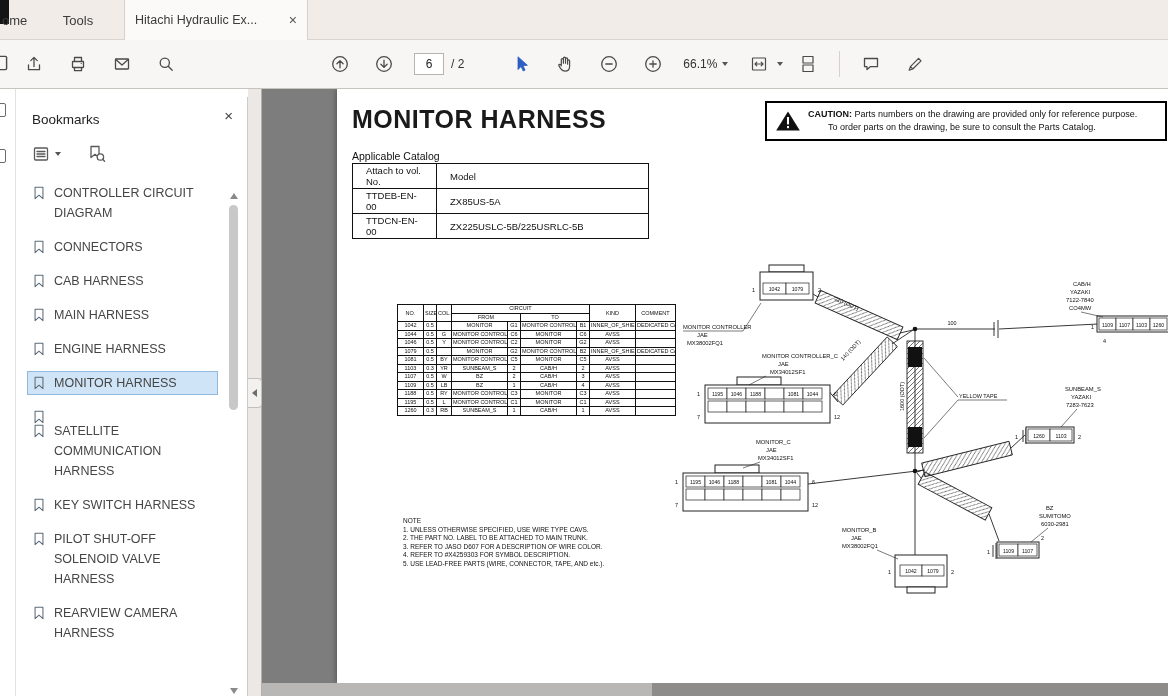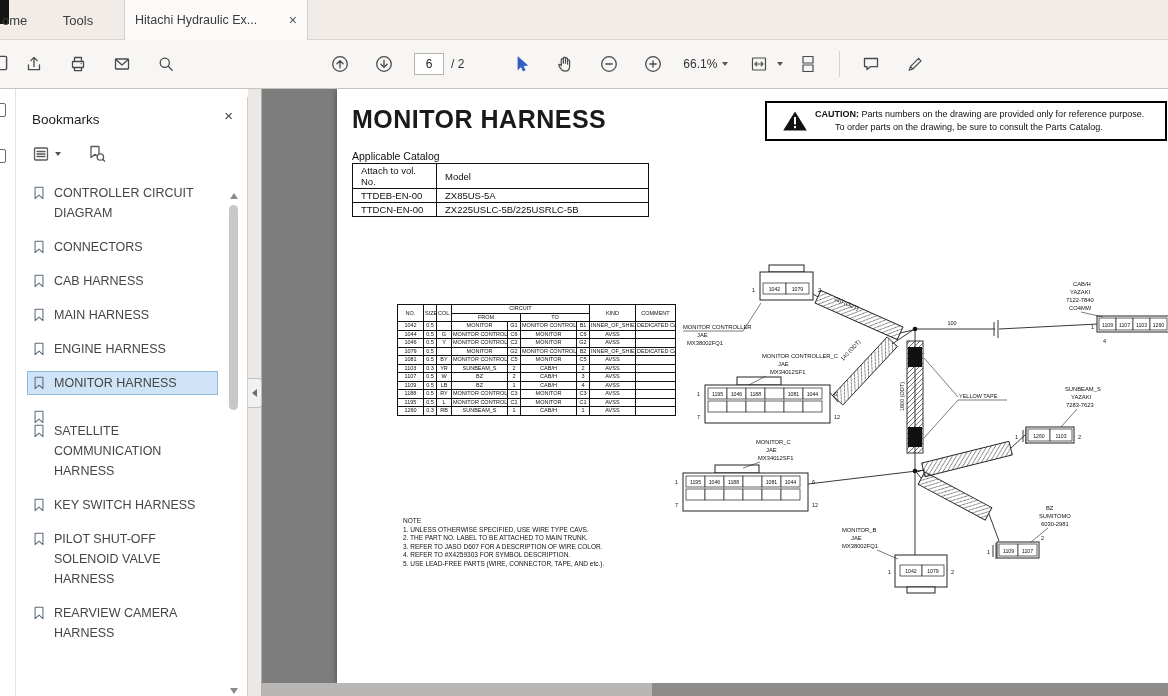--- a/index.html
+++ b/index.html
@@ -55,27 +55,27 @@
   .tri-left{width:0;height:0;border-top:4.5px solid transparent;border-bottom:4.5px solid transparent;border-right:5px solid #6d6d6d;}
 
   
   .doc-area{position:absolute;left:262px;top:89px;width:906px;height:607px;background:#7d7d7d;overflow:hidden;}
   .page{position:absolute;left:75px;top:0;width:840px;height:594px;background:#fff;box-shadow:0 0 6px rgba(0,0,0,.45);}
   .h-scroll{position:absolute;left:0;bottom:0;width:906px;height:13px;background:#b9b7b6;}
   .h-thumb{position:absolute;left:43%;top:0;width:57%;height:13px;background:#8e8c8b;}
 
   
   .pg-title{position:absolute;left:15px;top:16px;font-size:25px;font-weight:700;color:#1a1a1a;letter-spacing:.5px;}
-  .caution-box{position:absolute;left:428px;top:12px;width:402px;height:40px;border:2px solid #000;display:flex;align-items:center;gap:7px;padding:2px 15px;background:#fff;}
+  .caution-box{position:absolute;left:428px;top:12px;width:402px;height:40px;border:2px solid #000;display:flex;align-items:center;gap:7px;padding:2px 8px;background:#fff;}
   .caution-text{font-size:9px;line-height:1.45;color:#111;}
   .caution-text b{font-weight:700;}
   .caution-l2{margin-left:20px;}
   .am-caption{position:absolute;left:15px;top:61px;font-size:10.5px;color:#111;}
   .am-table{position:absolute;left:15px;top:74px;border-collapse:collapse;font-size:9.5px;color:#111;}
-  .am-table th,.am-table td{border:1px solid #111;padding:1px 8px;font-weight:400;text-align:left;height:13px;}
+  .am-table th,.am-table td{border:1px solid #111;padding:1px 13px;font-weight:400;text-align:left;height:13px;}
   .am-col1{width:84px;}.am-col2{width:212px;}
 
   .wire-table{position:absolute;left:60px;top:215px;border-collapse:collapse;table-layout:fixed;width:278px;font-size:5.5px;color:#111;}
   .wire-table th,.wire-table td{border:0.8px solid #111;padding:0 1px;font-weight:400;text-align:center;height:8.5px;line-height:1.2;overflow:hidden;white-space:nowrap;}
 
   .notes{position:absolute;left:66px;top:428px;font-size:6.5px;line-height:8.5px;color:#111;}
 
   svg.diagram{position:absolute;inset:0;width:840px;height:594px;}
   svg.diagram text{fill:#111;font-family:"Liberation Sans",sans-serif;}
   .dl{font-size:5.8px;}

